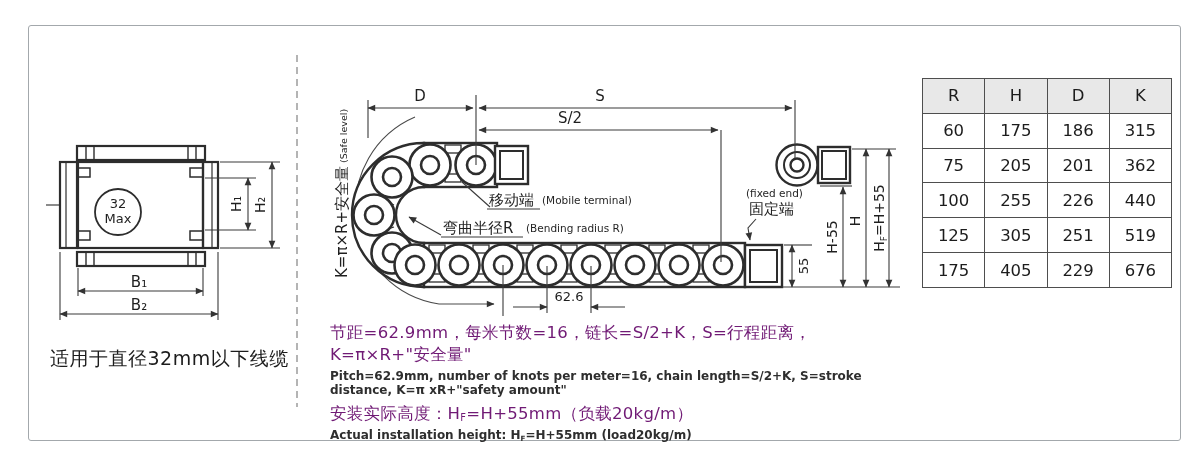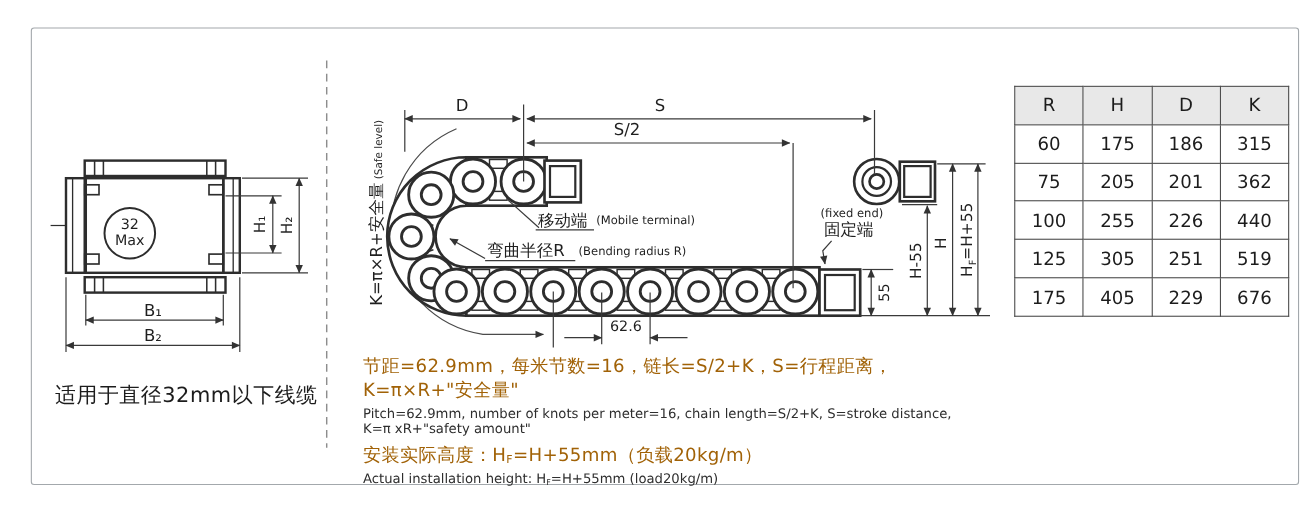--- a/index.html
+++ b/index.html
@@ -4,22 +4,22 @@
 <style>
   html,body{margin:0;padding:0;background:#ffffff;}
   body{font-family:"DejaVu Sans","Liberation Sans",sans-serif;color:#1f1f1f;}
   .stage{position:relative;width:1192px;height:465px;background:#fff;overflow:hidden;}
   .panel-border{position:absolute;left:28px;top:25px;width:1151px;height:414px;
     border:1.5px solid #a3a8ac;border-radius:3px;}
   svg text{fill:#1f1f1f;}
   .caption-zh{position:absolute;left:50px;top:346px;font-size:19px;letter-spacing:.5px;color:#1c1c1c;}
   .caption-en{position:absolute;left:42px;top:369px;font-size:12.5px;line-height:15px;color:#2a2a2a;white-space:pre-line;}
   .notes{position:absolute;left:330px;top:322px;width:560px;}
-  .note-zh{font-size:16.5px;color:#a16207;letter-spacing:.3px;margin:0 0 3px 0;}
-  .note-en{font-size:12px;color:#2e2e2e;margin:0 0 6px 0;}
+  .note-zh{font-size:16.5px;color:#701a75;letter-spacing:.3px;margin:0 0 3px 0;}
+  .note-en{font-size:12px;color:#2e2e2e;margin:0 0 6px 0;font-weight:bold;}
   .note-zh sub,.note-en sub{font-size:.6em;vertical-align:-2px;}
   .spec-table{position:absolute;left:922px;top:78px;width:250px;height:210px;
     border-collapse:collapse;table-layout:fixed;text-align:center;}
   .spec-table th,.spec-table td{border:1.6px solid #4e4e4e;font-size:16.5px;font-weight:400;
     padding:0;height:26px;color:#1c1c1c;}
   .spec-table th{background:#e8e8e8;}
 </style>
 </head>
 <body>
 

